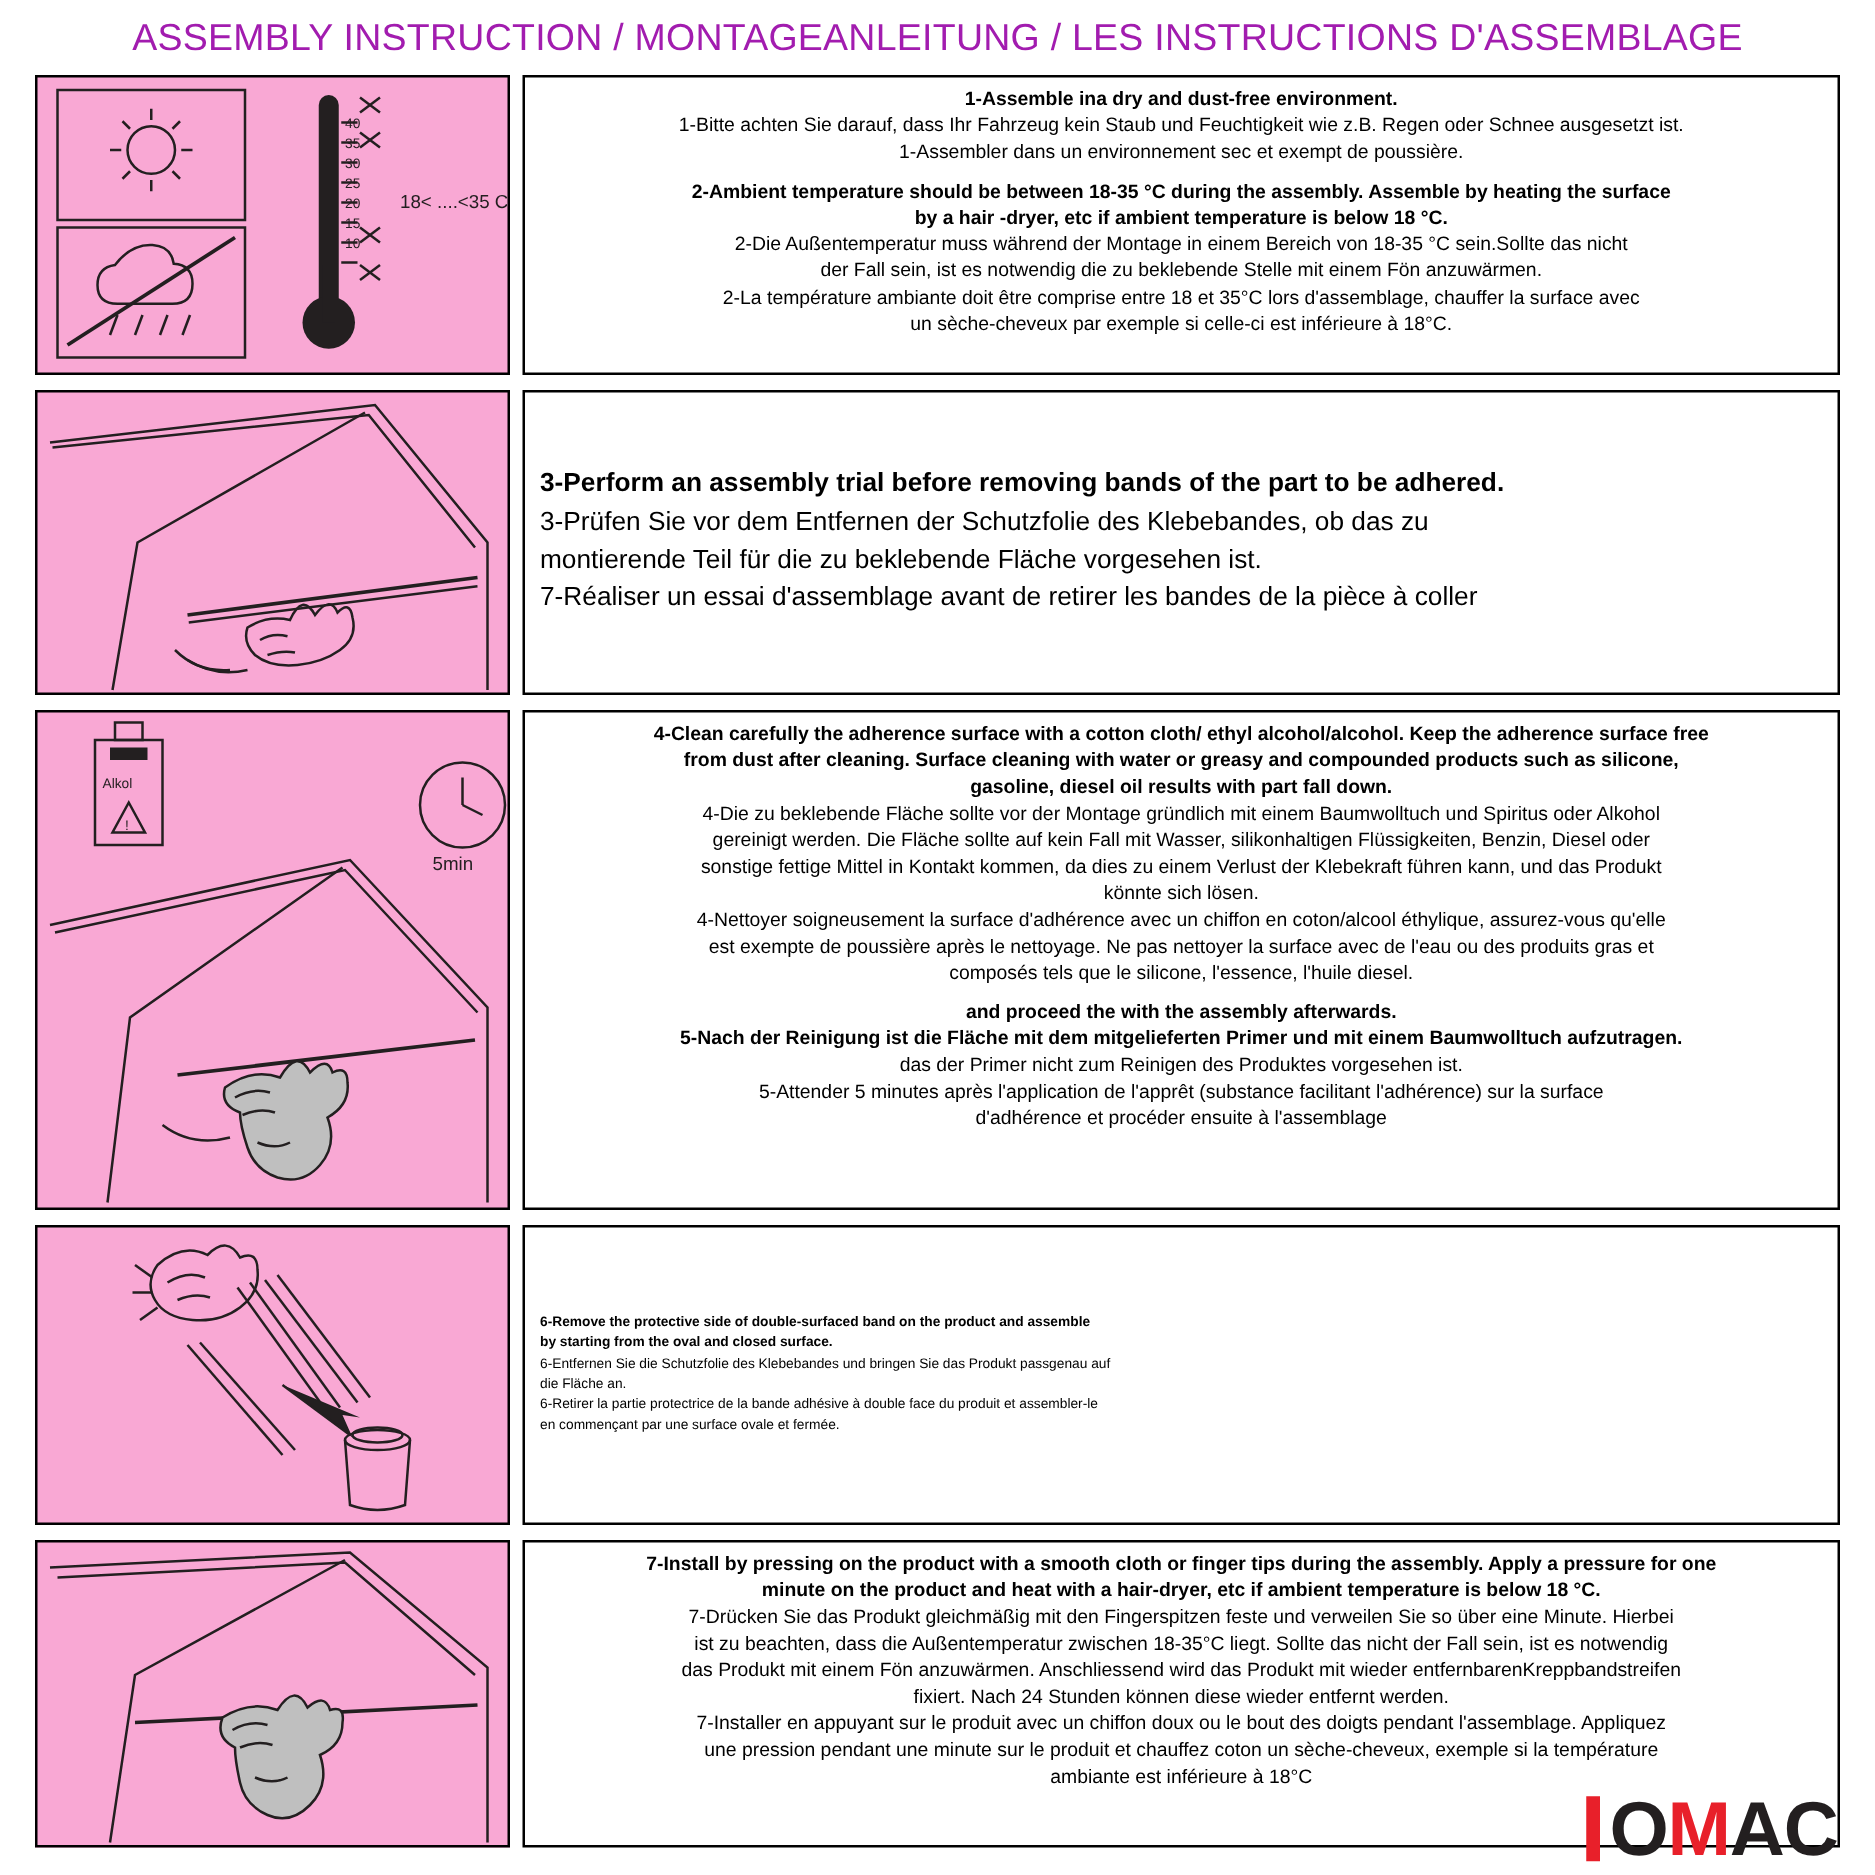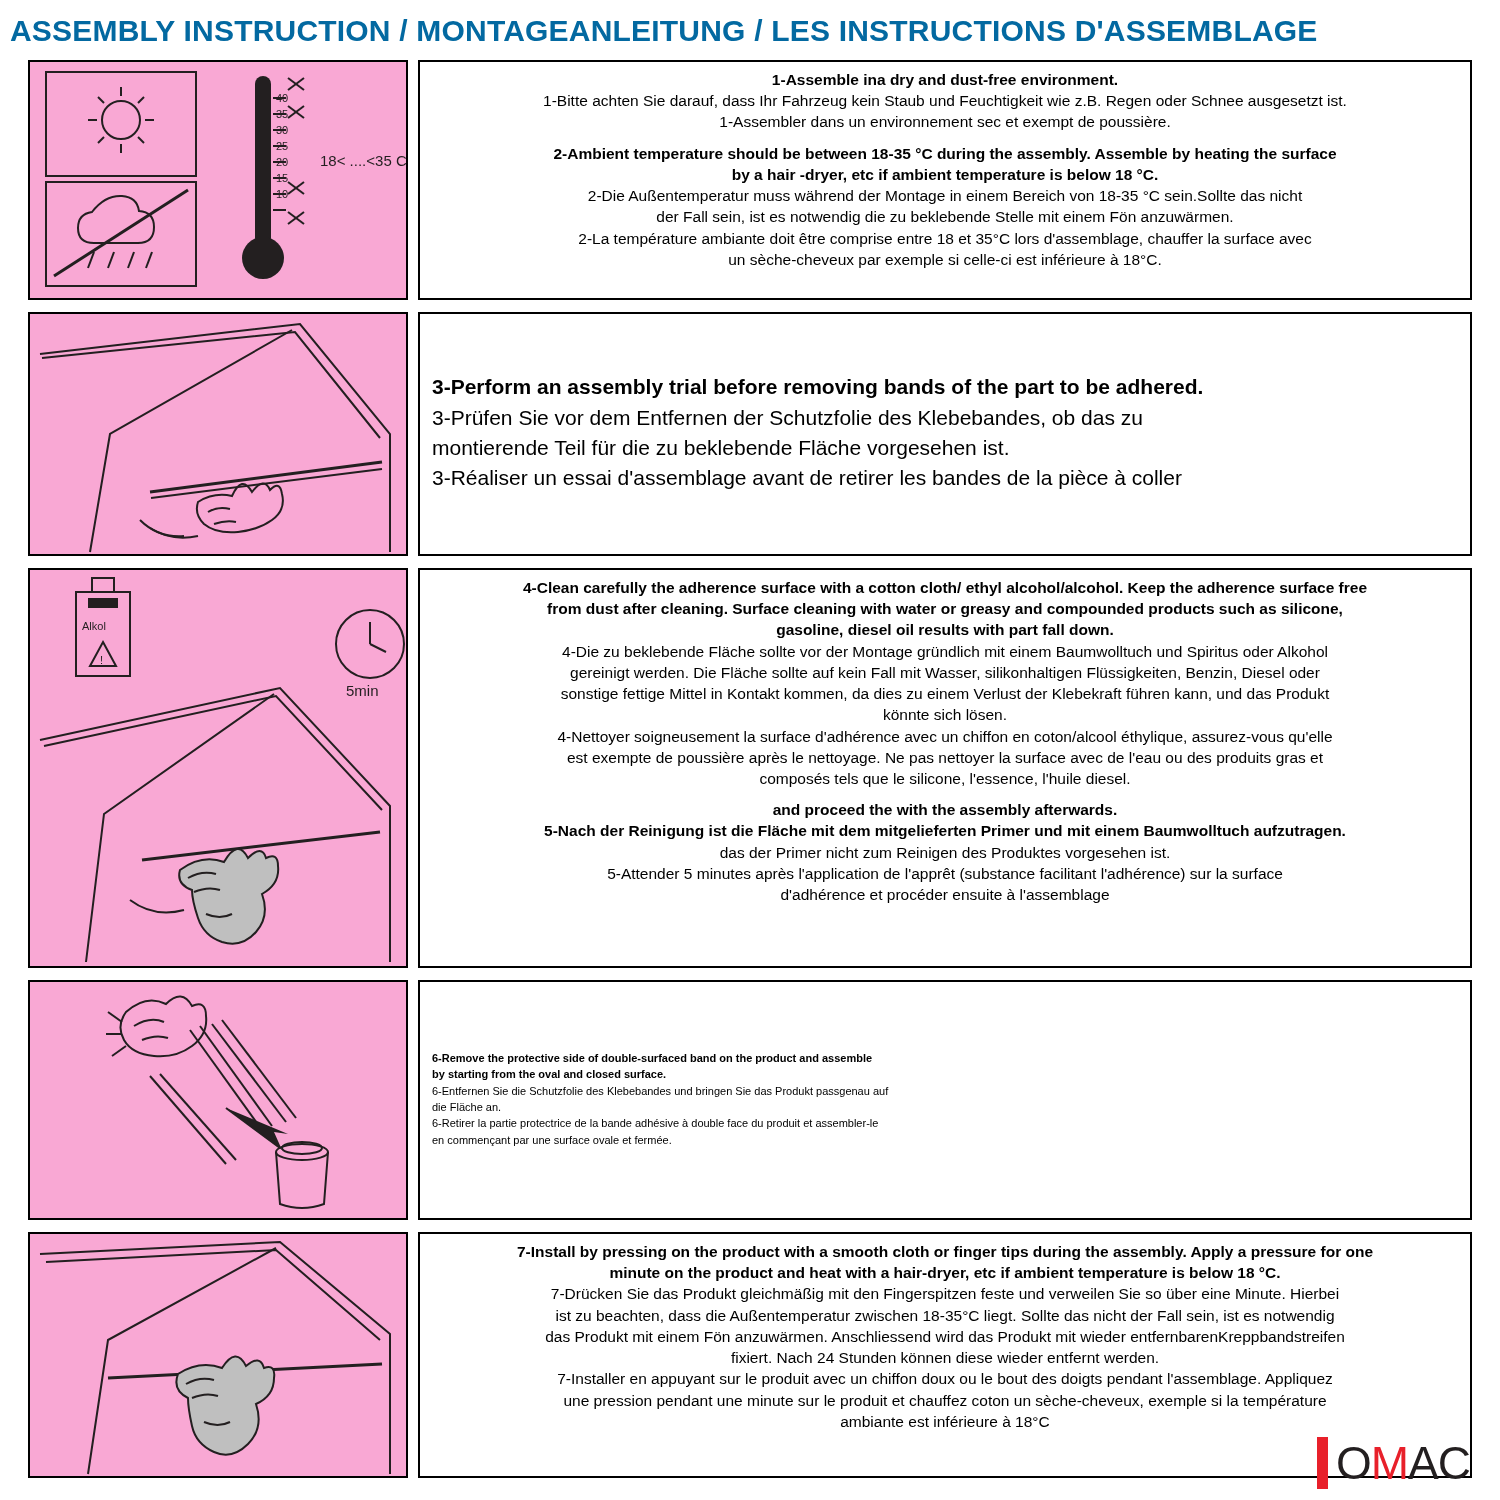--- a/index.html
+++ b/index.html
@@ -9,24 +9,24 @@
     background: #ffffff;
     font-family: "Liberation Sans", sans-serif;
     color: #000;
   }
   .page {
     position: relative;
     width: 1500px; height: 1500px;
     padding: 0;
   }
   .title {
-    text-align: left;
-    color: #0369a1;
+    text-align: center;
+    color: #a21caf;
     font-size: 30px;
-    font-weight: bold;
+    font-weight: normal;
     letter-spacing: 0.2px;
     padding: 14px 10px 12px 10px;
     white-space: nowrap;
   }
   .grid {
     margin: 0 28px;
     width: 1444px;
   }
   .row {
     display: flex;
@@ -69,21 +69,21 @@
     right: 30px;
     bottom: 8px;
     display: flex;
     align-items: center;
     height: 58px;
   }
   .logo .bar {
     width: 11px; height: 52px; background: #e8202a; margin-right: 8px;
   }
   .logo .word {
-    font-size: 46px; font-weight: normal; letter-spacing: -1px; line-height: 1;
+    font-size: 61px; font-weight: bold; letter-spacing: -1px; line-height: 1;
   }
   .logo .word .o { color: #231f20; }
   .logo .word .m { color: #e8202a; }
   .logo .word .ac { color: #231f20; }
 </style>
 </head>
 <body>
 
 <div class="page">
 
@@ -178,21 +178,21 @@
           <path class="ln" d="M178 198 q10 -6 22 -3"></path>
           <path class="ln" d="M184 210 q12 -4 22 -2"></path>
           <path class="ln" d="M120 214 q22 14 48 8"></path>
           <path class="ln" d="M110 206 q18 18 44 16"></path>
         </svg>
       </div>
       <div class="cell-txt t-lg center">
         <p class="b">3-Perform an assembly trial before removing bands of the part to be adhered.</p>
         <p>3-Prüfen Sie vor dem Entfernen der Schutzfolie des Klebebandes, ob das zu</p>
         <p>montierende Teil für die zu beklebende Fläche vorgesehen ist.</p>
-        <p>3-Réaliser un essai d'assemblage avant de retirer les bandes de la pièce à coller</p>
+        <p>7-Réaliser un essai d'assemblage avant de retirer les bandes de la pièce à coller</p>
       </div>
     </div>
 
     <div class="row">
       <div class="cell-img" style="height:400px;">
         <svg width="376" height="396" viewBox="0 0 376 396">
 
           <rect class="ln" x="46" y="22" width="54" height="84"></rect>
           <rect class="ln" x="62" y="8" width="22" height="14"></rect>
           <rect x="58" y="28" width="30" height="10" fill="#231f20"></rect>

